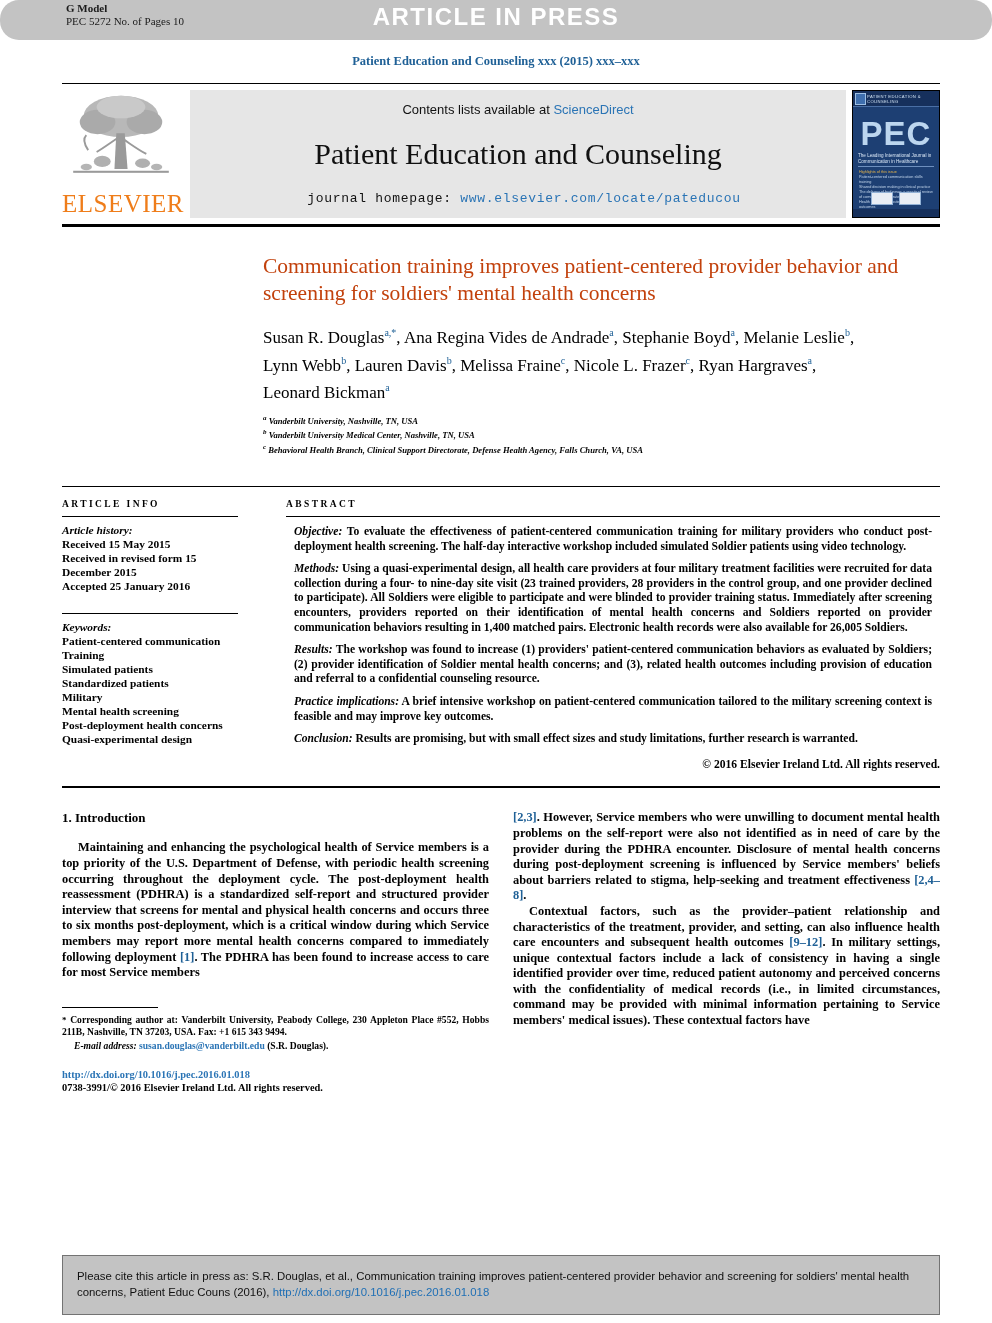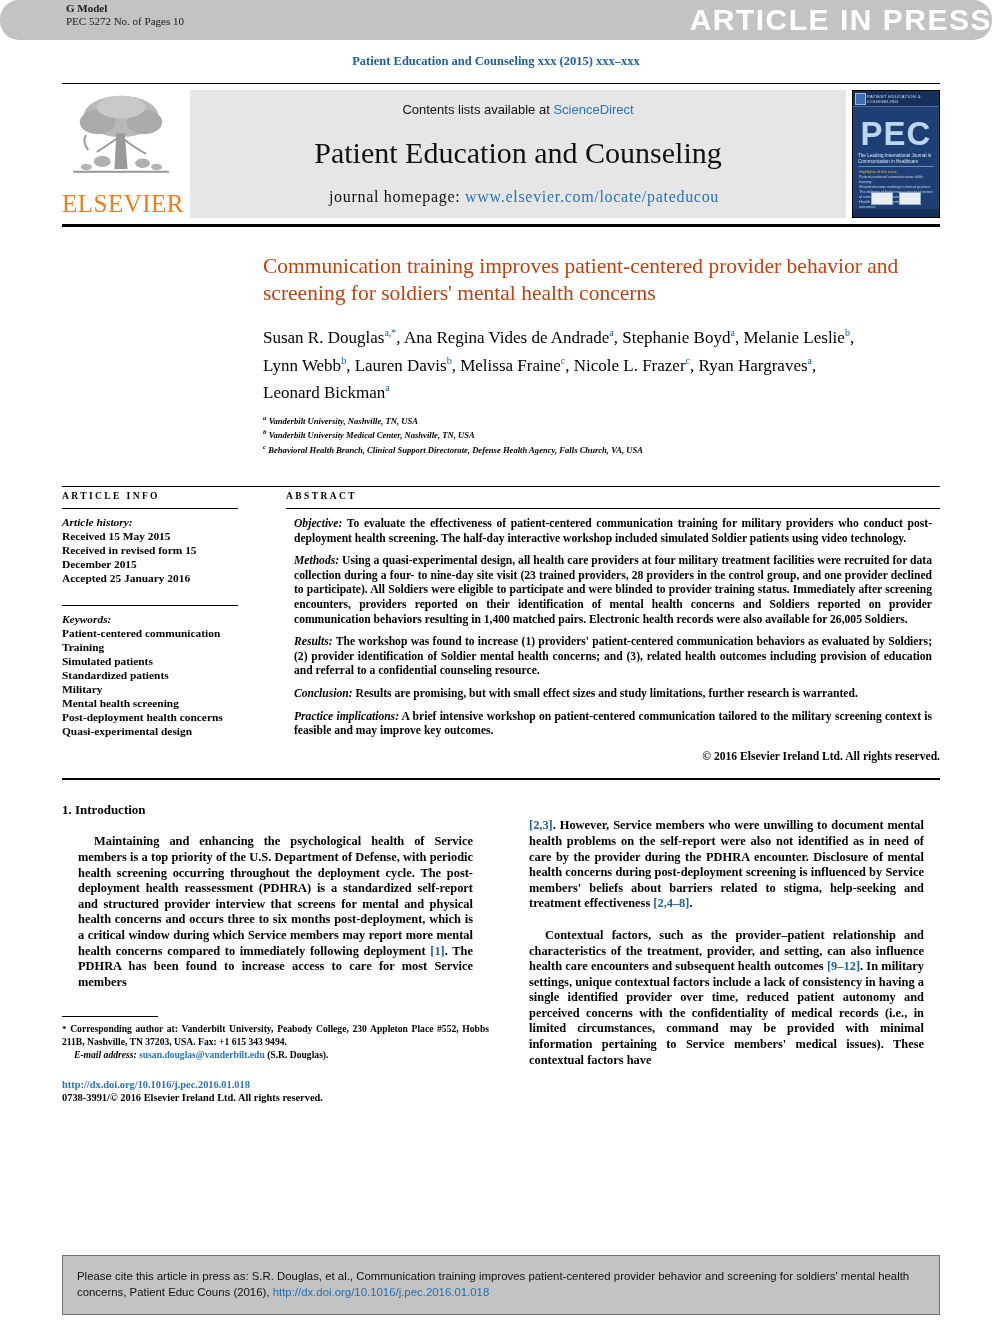--- a/index.html
+++ b/index.html
@@ -43,24 +43,24 @@
     font-size: 11px;
     line-height: 13px;
     color: #1b1b1b;
   }
   .gmodel .g-line1 { font-weight: bold; }
   .article-in-press {
     position: absolute;
     left: 0;
     right: 0;
     top: 3px;
-    text-align: right;
-    font-family: "Liberation Sans", sans-serif;
-    font-weight: bold;
-    font-size: 30px;
+    text-align: center;
+    font-family: "Liberation Sans", sans-serif;
+    font-weight: bold;
+    font-size: 24px;
     letter-spacing: 1.5px;
     color: #ffffff;
   }
 
   
   .journal-ref {
     text-align: center;
     font-family: "Liberation Serif", serif;
     font-weight: bold;
     font-size: 12.5px;
@@ -111,22 +111,22 @@
     font-size: 13px;
     color: #111;
   }
   .contents-line .sd { color: #2a74b5; }
   .journal-name {
     font-family: Liberation Serif, serif;
     font-size: 30px;
     color: #111;
   }
   .homepage {
-    font-family: Liberation Serif, serif;
-    font-size: 16px;
+    font-family: Liberation Mono, monospace;
+    font-size: 13px;
     letter-spacing: 0.7px;
     color: #111;
     margin-left: 12px;
   }
   .homepage .url { color: #2a74b5; }
   .cover-thumb {
     flex: 0 0 86px;
     width: 86px;
     border: 1px solid #000000;
     background: #1d3f73;
@@ -217,21 +217,21 @@
     font-size: 8.6px;
     line-height: 11.5px;
   }
   .affiliations sup { font-size: 7px; }
 
   
   .info-abstract {
     margin: 30px 52px 0 62px;
     display: flex;
     border-top: 1.6px solid #000;
-    padding-top: 4px;
+    padding-top: 12px;
   }
   .col-info {
     flex: 0 0 200px;
     width: 200px;
     padding-right: 24px;
     box-sizing: border-box;
   }
   .col-abstract {
     flex: 1 1 auto;
     padding-left: 24px;
@@ -289,21 +289,21 @@
     font-weight: bold;
     font-size: 13px;
     margin: 0 0 14px 0;
   }
   .para {
     font-family: "Liberation Serif", serif;
     font-weight: bold;
     font-size: 12.4px;
     line-height: 15.6px;
     text-align: justify;
-    margin: 16px;
+    margin: 0;
   }
   .para + .para { text-indent: 16px; }
   .ref { color: #1f6096; }
 
   .footnote-wrap { margin-top: 26px; }
   .footnote-rule {
     width: 96px;
     border-top: 1.1px solid #000;
     margin-bottom: 6px;
   }
@@ -471,22 +471,22 @@
       </div>
     </div>
 
     <div class="col-abstract">
       <div class="sec-head">ABSTRACT</div>
       <div class="hr-thin"></div>
       <div class="abs-body">
         <p><span class="abs-lead">Objective:</span><span> To evaluate the effectiveness of patient-centered communication training for military providers who conduct post-deployment health screening. The half-day interactive workshop included simulated Soldier patients using video technology.</span></p>
         <p><span class="abs-lead">Methods:</span><span> Using a quasi-experimental design, all health care providers at four military treatment facilities were recruited for data collection during a four- to nine-day site visit (23 trained providers, 28 providers in the control group, and one provider declined to participate). All Soldiers were eligible to participate and were blinded to provider training status. Immediately after screening encounters, providers reported on their identification of mental health concerns and Soldiers reported on provider communication behaviors resulting in 1,400 matched pairs. Electronic health records were also available for 26,005 Soldiers.</span></p>
         <p><span class="abs-lead">Results:</span><span> The workshop was found to increase (1) providers' patient-centered communication behaviors as evaluated by Soldiers; (2) provider identification of Soldier mental health concerns; and (3), related health outcomes including provision of education and referral to a confidential counseling resource.</span></p>
+        <p><span class="abs-lead">Practice implications:</span><span> A brief intensive workshop on patient-centered communication tailored to the military screening context is feasible and may improve key outcomes.</span></p>
         <p><span class="abs-lead">Conclusion:</span><span> Results are promising, but with small effect sizes and study limitations, further research is warranted.</span></p>
-        <p><span class="abs-lead">Practice implications:</span><span> A brief intensive workshop on patient-centered communication tailored to the military screening context is feasible and may improve key outcomes.</span></p>
         <div class="abs-copy">© 2016 Elsevier Ireland Ltd. All rights reserved.</div>
       </div>
     </div>
   </div>
   <div class="abstract-bottom-rule"></div>
 
   <div class="body-cols">
 
     <div class="body-col">
       <div class="sec-title">1. Introduction</div>

